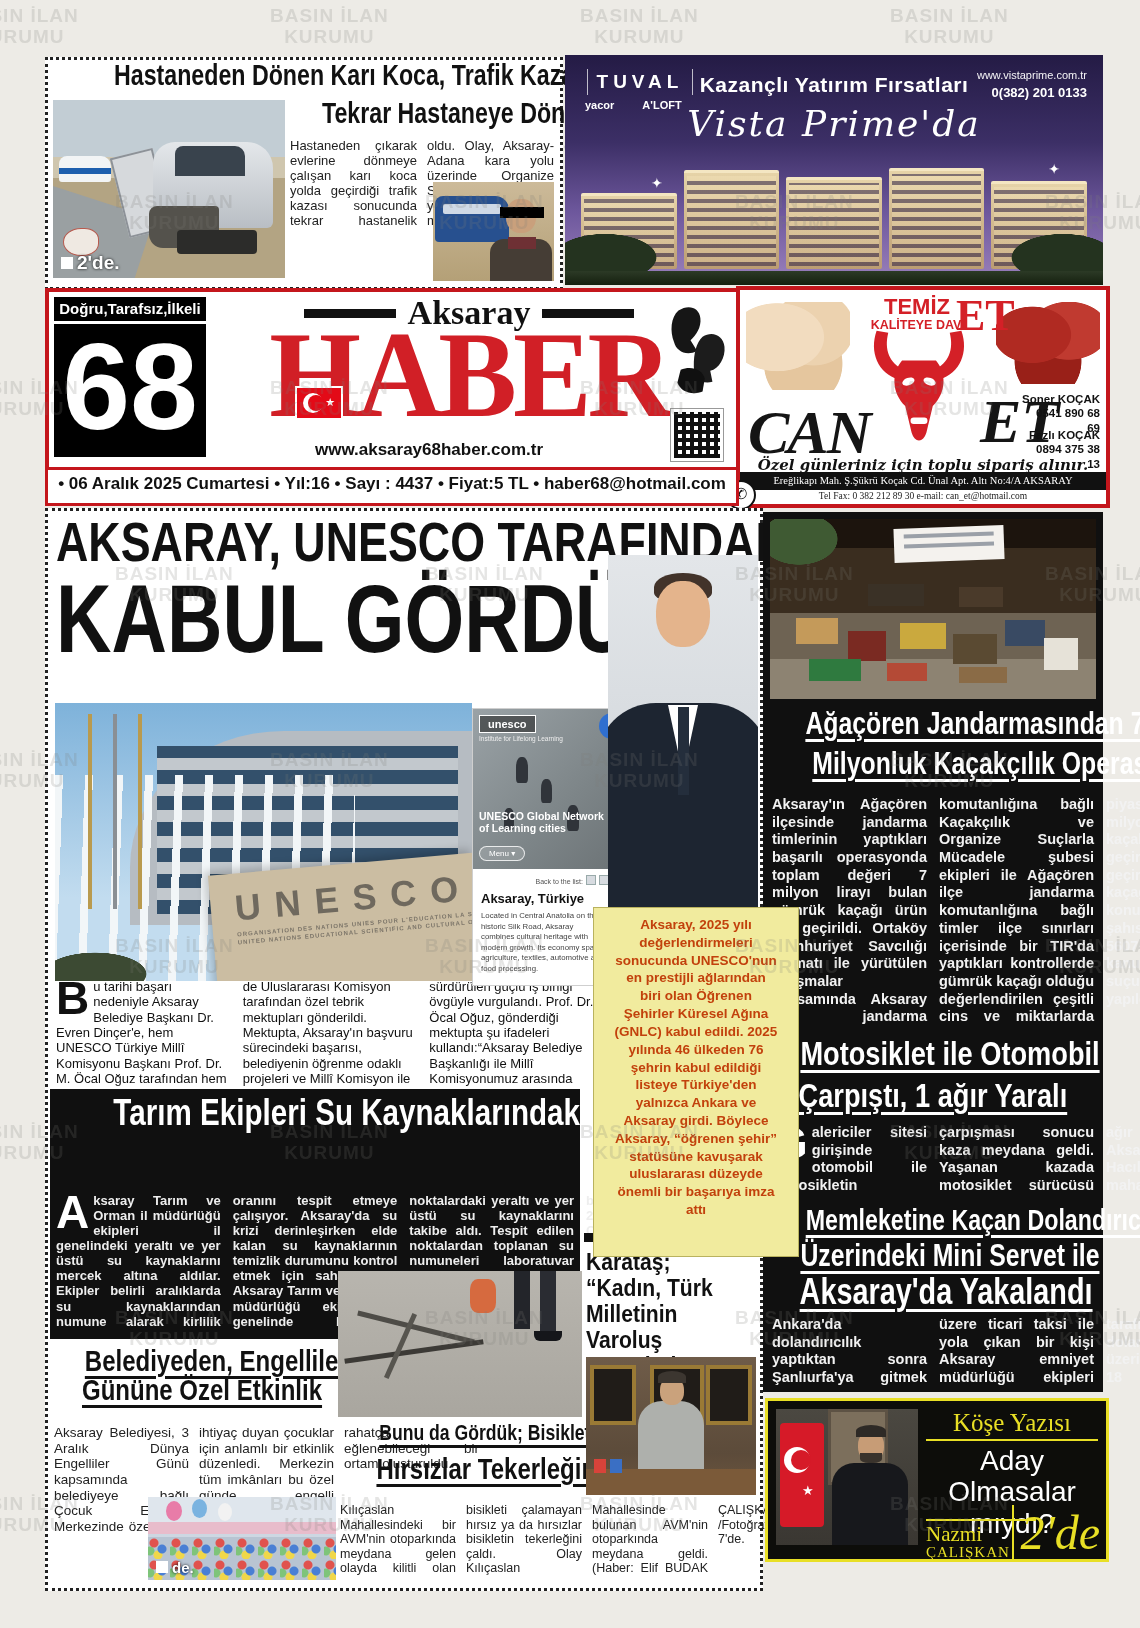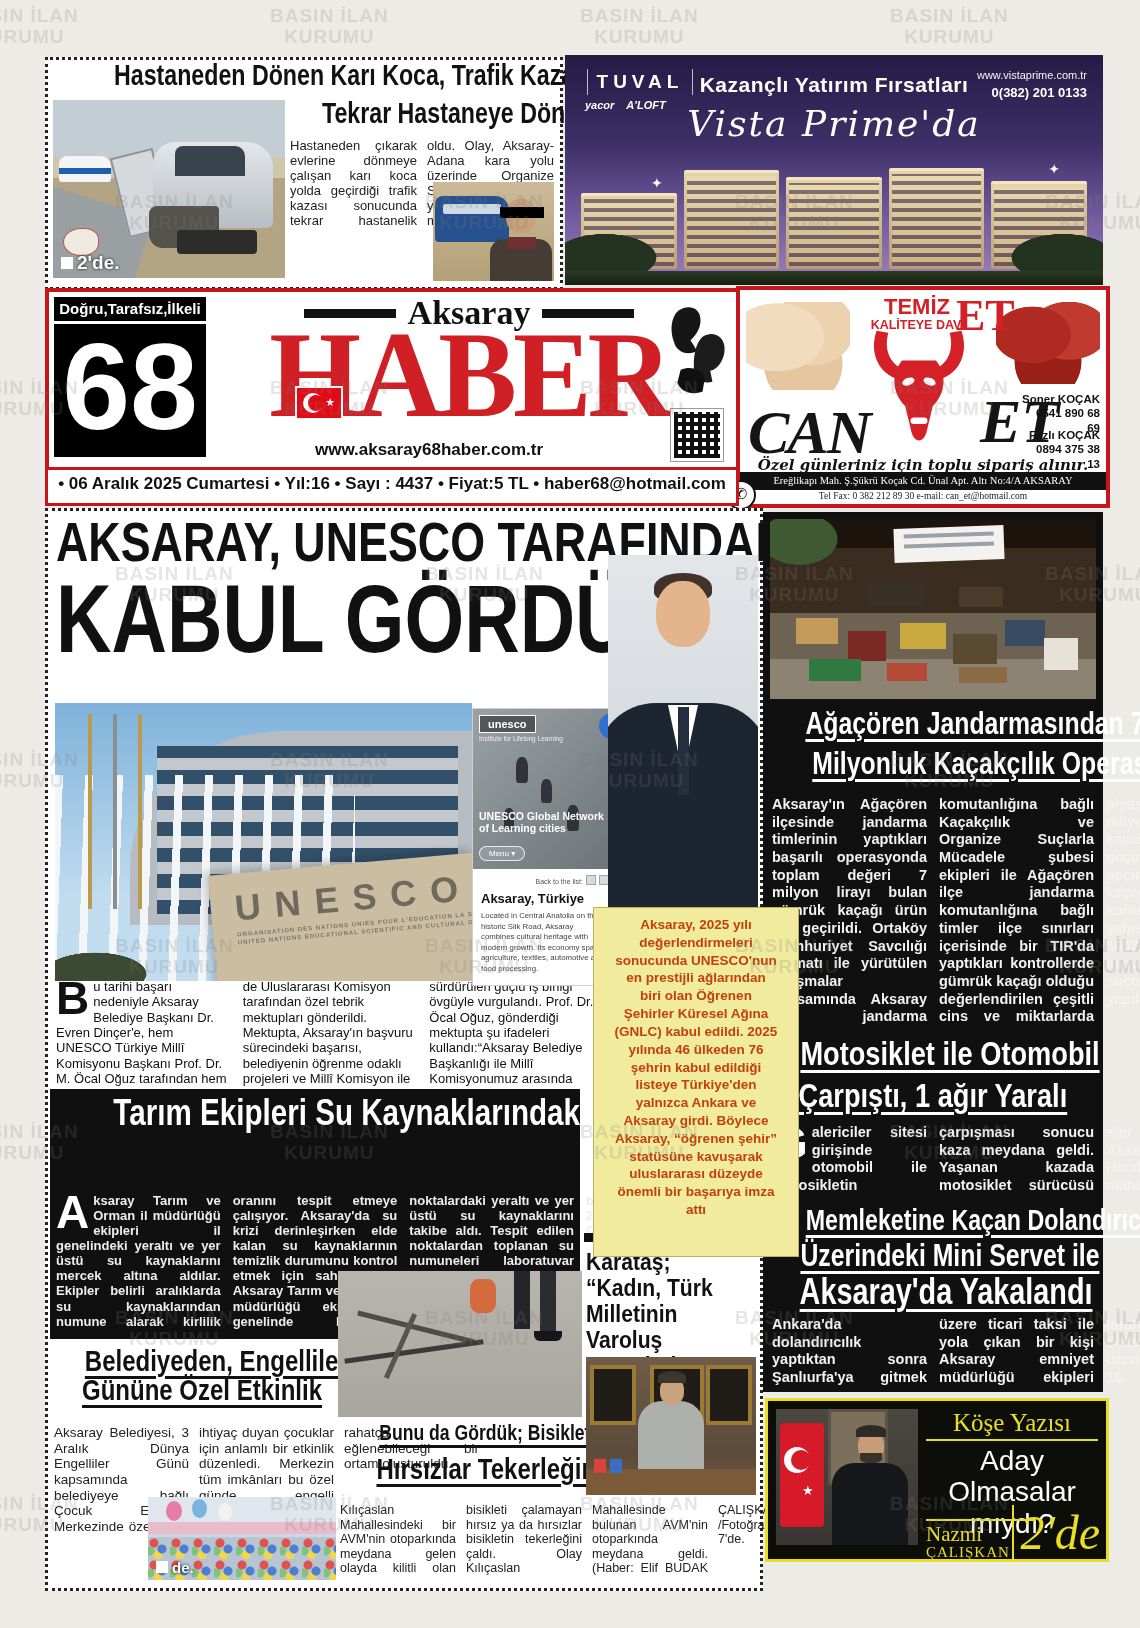--- a/index.html
+++ b/index.html
@@ -44,21 +44,21 @@
   #jman .truck i{position:absolute;left:8px;top:8px;width:58px;height:10px;background:#cfd9e6;border-radius:2px;}
   #jman .man{position:absolute;right:2px;bottom:-4px;width:62px;height:86px;}
   #jman .man .face{position:absolute;left:16px;top:0;width:30px;height:34px;background:#c9a07c;border-radius:45%;}
   #jman .man .bar{position:absolute;left:10px;top:8px;width:44px;height:11px;background:#000;}
   #jman .man .coat{position:absolute;left:0;bottom:0;width:100%;height:46px;background:#453d35;border-radius:14px 14px 0 0;}
   #jman .man .col{position:absolute;left:18px;bottom:36px;width:28px;height:12px;background:#6e3034;}
   
   #vista{left:565px;top:55px;width:538px;height:230px;background:linear-gradient(#241b45 0%,#3c2f66 38%,#6d579c 68%,#9c82bd 100%);overflow:hidden;color:#fff;}
   #vista .tuval{position:absolute;left:22px;top:14px;width:92px;text-align:center;border:1px solid rgba(255,255,255,.7);border-top:none;border-bottom:none;padding:2px 6px;}
   #vista .tuval .t{font-size:19px;letter-spacing:5px;font-weight:bold;}
-  #vista .logos{position:absolute;left:20px;top:44px;width:110px;display:flex;gap:12px;font-size:11px;font-weight:bold;font-style:italic;}
+  #vista .logos{position:absolute;left:20px;top:44px;width:110px;display:flex;gap:28px;font-size:11px;font-weight:bold;}
   #vista .tag{position:absolute;left:0;top:18px;width:100%;text-align:center;font-size:21px;font-weight:bold;letter-spacing:.5px;}
   #vista .script{position:absolute;left:0;top:48px;width:100%;text-align:center;font-family:"DejaVu Serif",serif;font-style:italic;font-size:36px;letter-spacing:2px;}
   #vista .web{position:absolute;right:16px;top:14px;font-size:11px;text-align:right;opacity:.95;}
   #vista .tel{position:absolute;right:16px;top:30px;font-size:13px;font-weight:bold;text-align:right;}
   #vista .blds{position:absolute;left:3%;right:3%;bottom:7%;height:44%;display:flex;align-items:flex-end;gap:7px;}
   #vista .b{flex:1;background:linear-gradient(#e6d3a8,#bb9c72);border-top:3px solid #f4e6c2;position:relative;border-radius:2px;}
   #vista .b::after{content:"";position:absolute;inset:3px;background:repeating-linear-gradient(0deg,rgba(45,33,70,.55) 0 4px,rgba(255,240,200,.25) 4px 9px);}
   #vista .tree{position:absolute;bottom:0;width:120px;height:55px;background:radial-gradient(ellipse at center,#24331f 0 60%,transparent 61%);}
   #vista .ground{position:absolute;left:0;right:0;bottom:0;height:14px;background:linear-gradient(#2c3a26,#15200f);}
   #vista .star{position:absolute;color:#fff;font-size:14px;}

